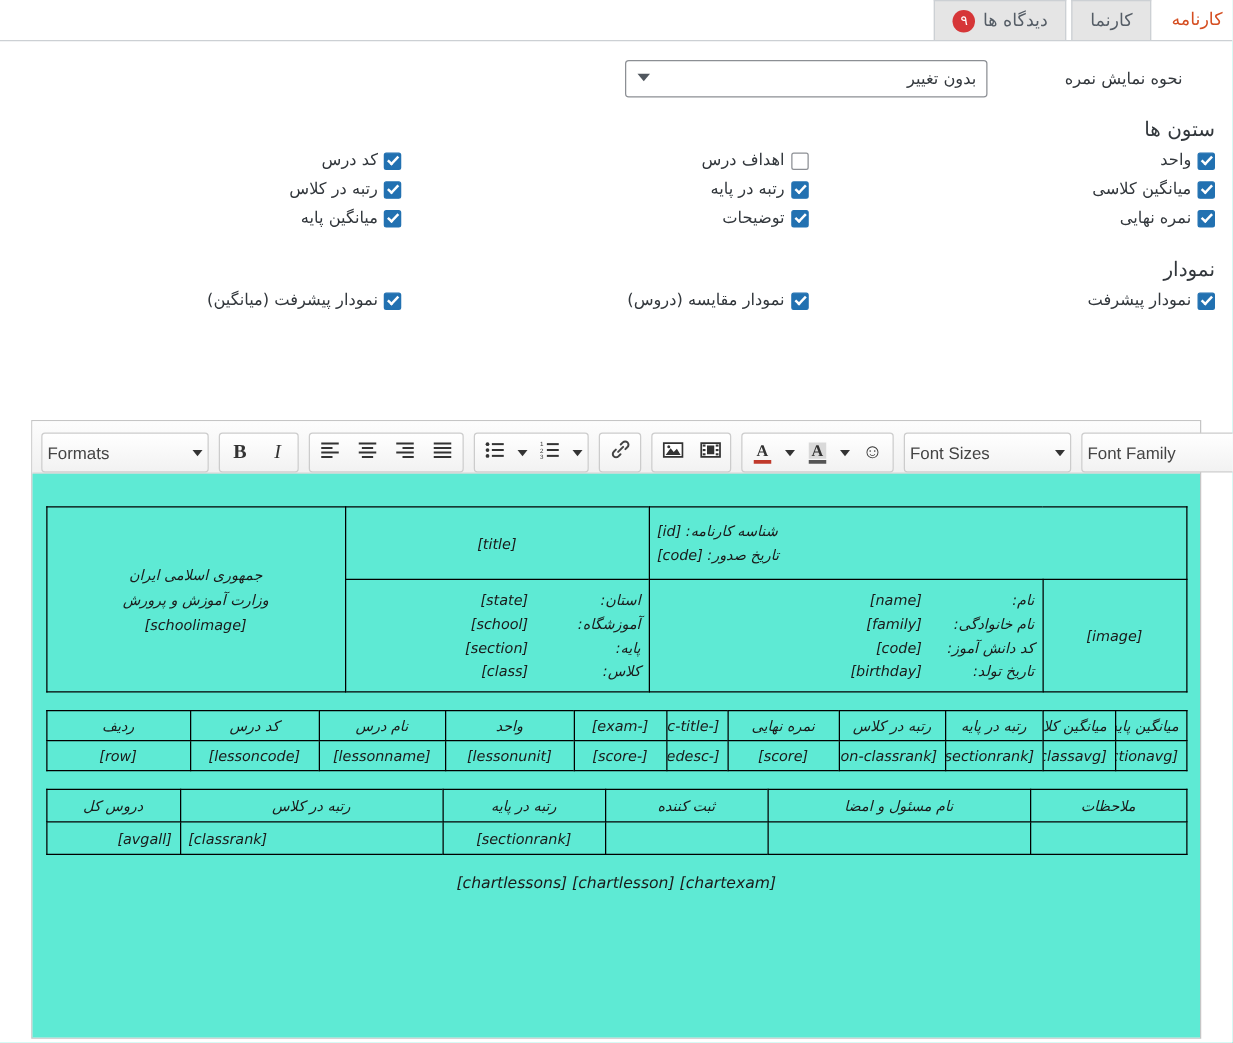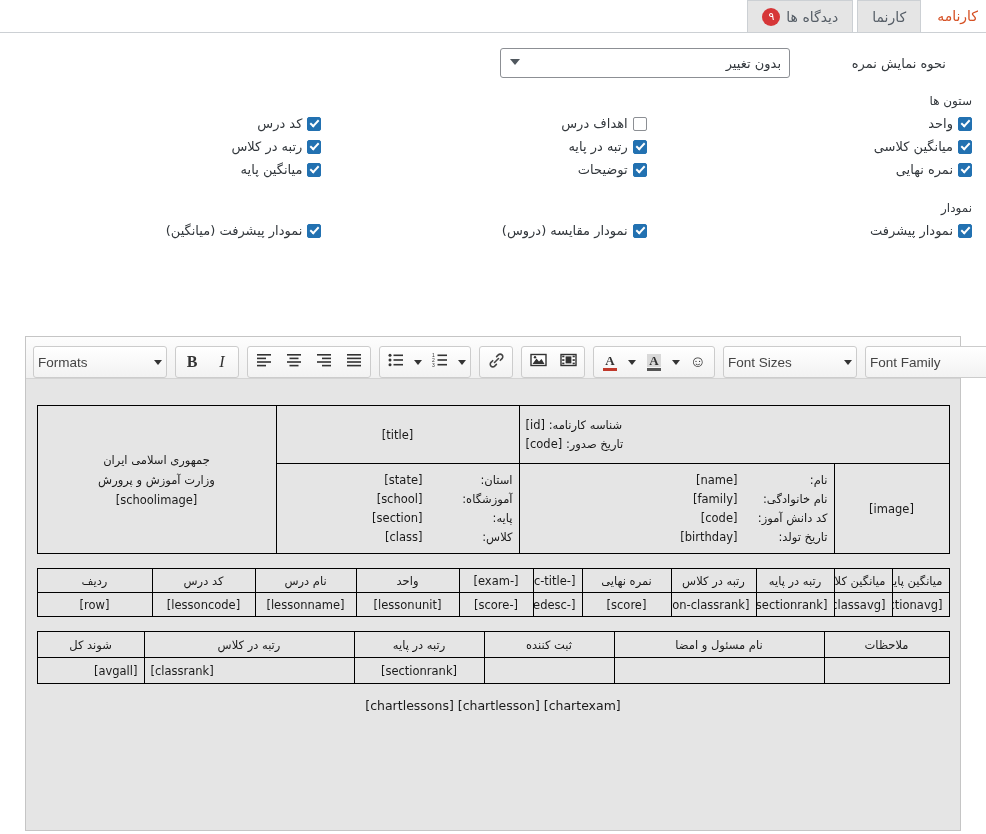--- a/index.html
+++ b/index.html
@@ -129,21 +129,21 @@
     left: 10px;
     top: 11px;
     width: 0; height: 0;
     border-left: 5px solid transparent;
     border-right: 5px solid transparent;
     border-top: 6px solid #50575e;
     pointer-events: none;
   }
 
   .section-title {
-    font-size: 12px;
+    font-size: 16px;
     color: #32373c;
     text-align: right;
     padding: 16px 14px 0 0;
     width: 986px;
     box-sizing: border-box;
   }
 
   .cb-grid {
     display: flex;
     flex-direction: row;
@@ -275,23 +275,24 @@
   }
   .bold-i { font-weight: bold; font-family: "Liberation Serif", serif; font-size: 16px;}
   .ital-i { font-style: italic; font-family: "Liberation Serif", serif; font-size: 16px;}
 
   .ed-body {
     position: absolute;
     top: 42px; left: 0;
     width: 934px;
     height: 451px;
     overflow: hidden;
-    background: #e5e5e5;
+    background: #5eead4;
     box-sizing: border-box;
     direction: rtl;
+    font-style: italic;
   }
 
   
   .doc {
     padding: 26px 10px 0 10px;
     box-sizing: border-box;
     font-family: "DejaVu Sans", "Liberation Sans", sans-serif;
   }
   table.rpt {
     border-collapse: collapse;
@@ -753,21 +754,21 @@
             <col style="width:210px">
             <col style="width:107px">
         </colgroup>
         <thead>
           <tr>
             <th>ملاحظات</th>
             <th>نام مسئول و امضا</th>
             <th>ثبت کننده</th>
             <th>رتبه در پایه</th>
             <th>رتبه در کلاس</th>
-            <th>شوند کل</th>
+            <th>دروس کل</th>
           </tr>
         </thead>
         <tbody>
           <tr>
             <td></td>
             <td></td>
             <td></td>
             <td style="text-align:center">[sectionrank]</td>
             <td style="text-align:left">[classrank]</td>
             <td style="text-align:right">[avgall]</td>

